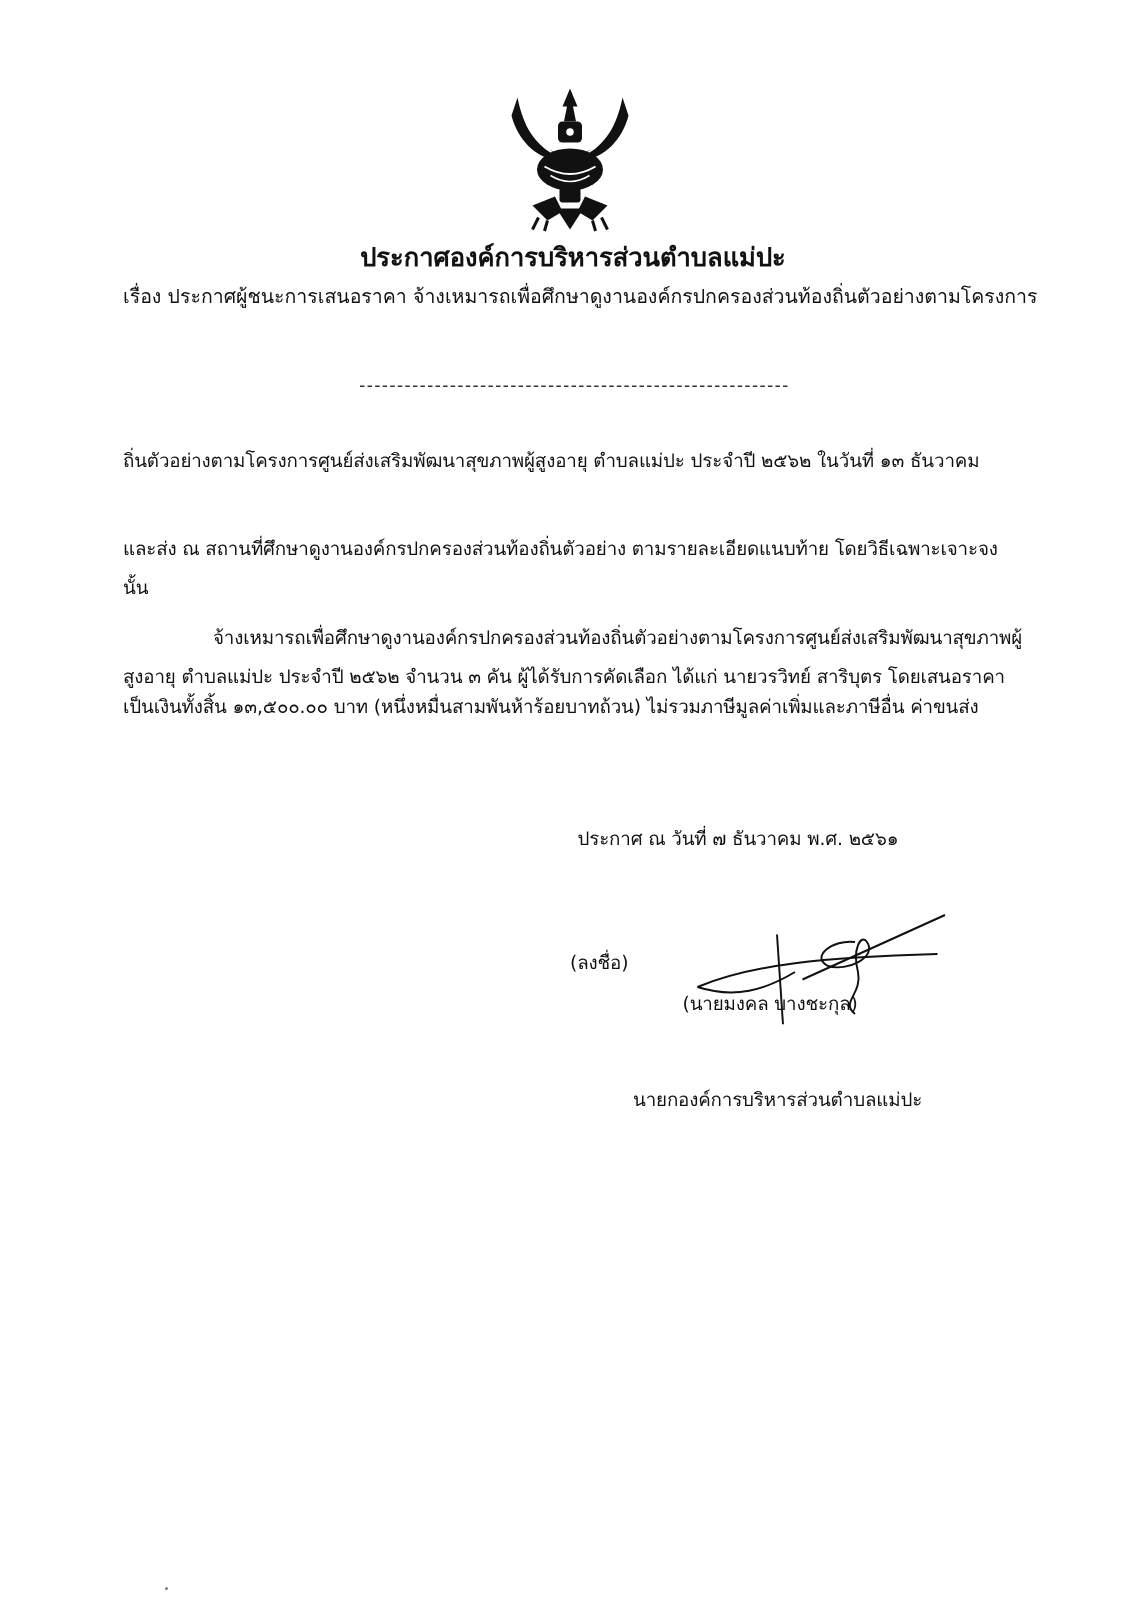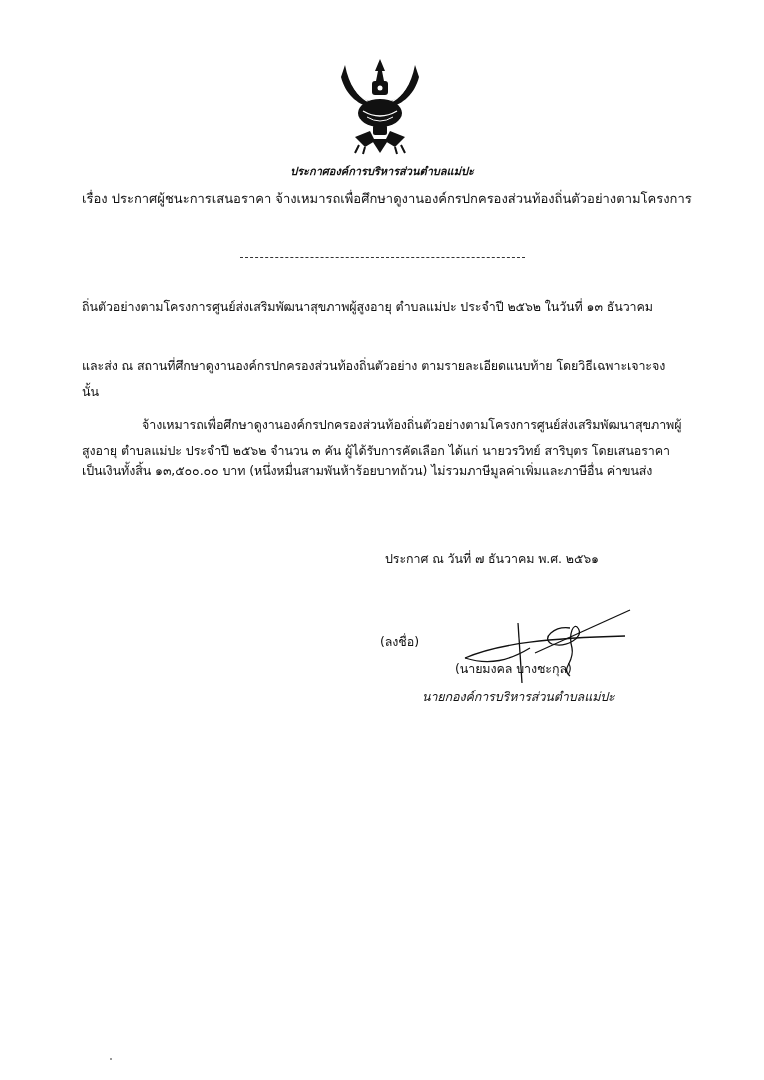--- a/index.html
+++ b/index.html
@@ -3,21 +3,21 @@
 <meta charset="utf-8">
 <style>
   html, body { margin: 0; padding: 0; background: #ffffff; }
   body { width: 764px; height: 1080px; position: relative; overflow: hidden;
          font-family: "DejaVu Sans", "Liberation Sans", sans-serif; color: #111; }
   .page { position: absolute; left: 0; top: 0; width: 764px; height: 1080px; background: #fff; }
   .garuda { position: absolute; left: 335px; top: 55px; width: 90px; height: 100px; }
   .line { position: absolute; white-space: nowrap; font-size: 13px; line-height: 18px; }
   .b { font-weight: normal; }
   .center { left: 0; width: 764px; text-align: center; }
-  .title { top: 163px; font-weight: bold; font-size: 11px; font-style: italic; }
+  .title { top: 163px; font-weight: bold; font-size: 17px; }
   .subj1 { top: 190px; left: 82px; font-size: 13px; }
   .subj2 { top: 218px; font-weight: bold; font-size: 13px; }
   .rule { position: absolute; top: 257px; left: 240px; width: 285px; border-top: 1px dashed #333; }
   .p { font-size: 12.5px; letter-spacing: -0.1px; }
   .sig-scrawl { position: absolute; left: 460px; top: 608px; width: 175px; height: 75px; }
   .dot { position: absolute; left: 110px; top: 1058px; width: 2px; height: 2px; background: #777; border-radius: 1px; }
 </style>
 </head>
 <body>
 
@@ -72,16 +72,16 @@
     <g stroke="#111" stroke-width="1.3" fill="none">
       <path d="M5 50 C40 35 90 30 165 28"></path>
       <path d="M5 50 C30 58 50 52 70 40"></path>
       <path d="M58 15 L62 75"></path>
       <path d="M110 20 C95 18 80 30 92 36 C105 40 125 30 118 20 C114 14 108 25 112 40 C115 55 100 60 110 68"></path>
       <path d="M75 45 L170 2"></path>
     </g>
   </svg>
 
   <div class="line p" style="top:660px; left:455px;">(นายมงคล   บางชะกุล)</div>
-  <div class="line p" style="top:688px; left:422px;font-style:italic;">นายกองค์การบริหารส่วนตำบลแม่ปะ</div>
+  <div class="line p" style="top:724px; left:422px;">นายกองค์การบริหารส่วนตำบลแม่ปะ</div>
 
   <div class="dot"></div>
 </div>
 
 </body></html>

